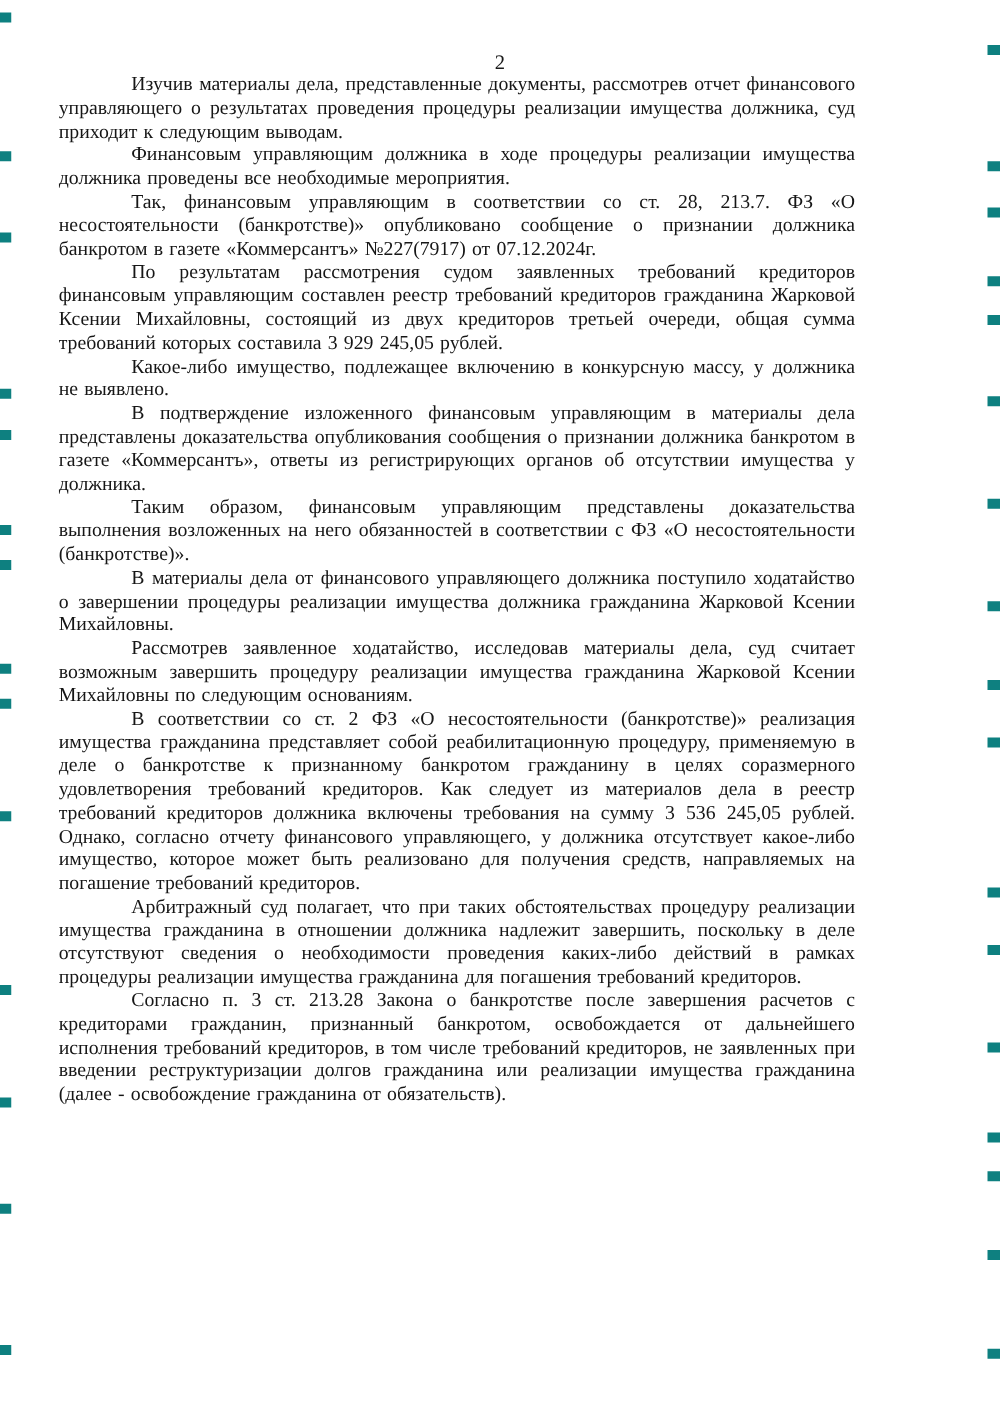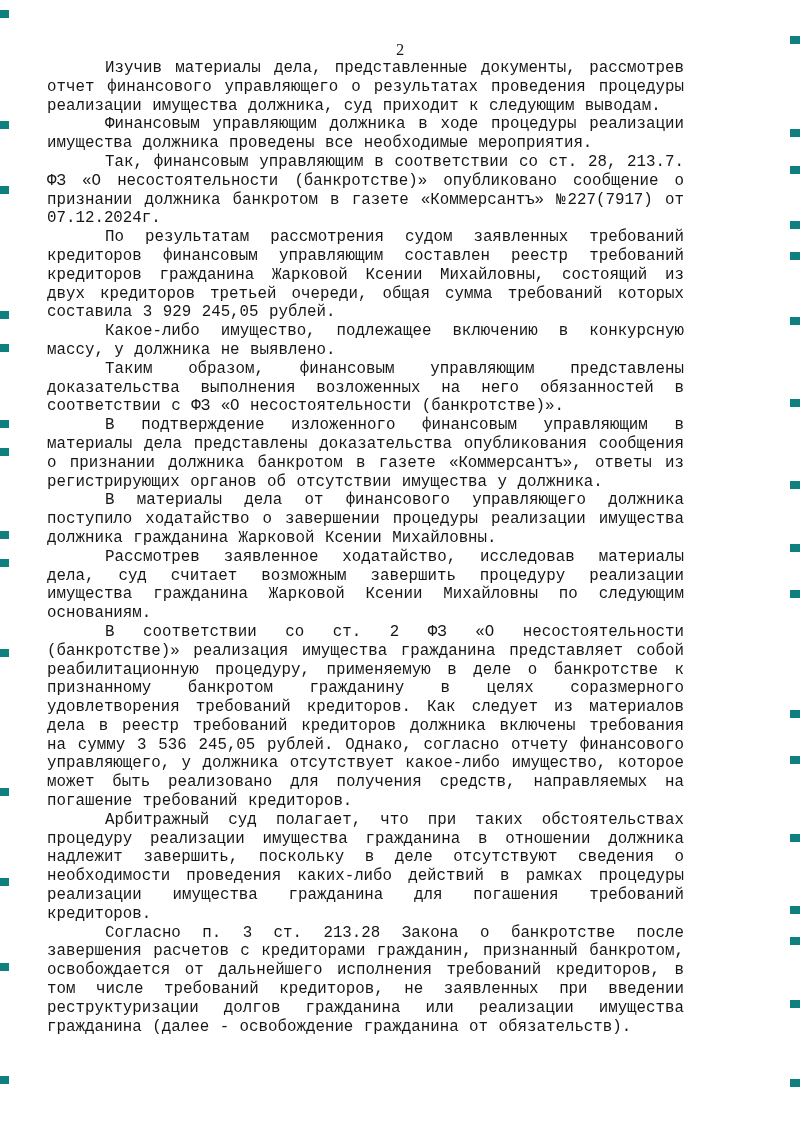--- a/index.html
+++ b/index.html
@@ -31,21 +31,20 @@
     line-height: 19px;
     color: #1a1a1a;
   }
   .body-text {
     position: absolute;
     left: 47px;
     top: 59px;
     width: 637px;
     height: 1030px;
     overflow: hidden;
-    font-family: Liberation Mono, monospace;
   }
   .body-text p {
     margin: 0;
     padding: 0;
     font-size: 15.8px;
     line-height: 18.8px;
     text-align: justify;
     text-indent: 58px;
     color: #161616;
     word-spacing: 1px;
@@ -69,22 +68,22 @@
 <div class="page">
 
   <div class="page-number">2</div>
 
   <div class="body-text">
     <p>Изучив материалы дела, представленные документы, рассмотрев отчет финансового управляющего о результатах проведения процедуры реализации имущества должника, суд приходит к следующим выводам.</p>
     <p>Финансовым управляющим должника в ходе процедуры реализации имущества должника проведены все необходимые мероприятия.</p>
     <p>Так, финансовым управляющим в соответствии со ст. 28, 213.7. ФЗ «О несостоятельности (банкротстве)» опубликовано сообщение о признании должника банкротом в газете «Коммерсантъ» №227(7917) от 07.12.2024г.</p>
     <p>По результатам рассмотрения судом заявленных требований кредиторов финансовым управляющим составлен реестр требований кредиторов гражданина Жарковой Ксении Михайловны, состоящий из двух кредиторов третьей очереди, общая сумма требований которых составила 3 929 245,05 рублей.</p>
     <p>Какое-либо имущество, подлежащее включению в конкурсную массу, у должника не выявлено.</p>
+    <p>В подтверждение изложенного финансовым управляющим в материалы дела представлены доказательства опубликования сообщения о признании должника банкротом в газете «Коммерсантъ», ответы из регистрирующих органов об отсутствии имущества у должника.</p>
     <p>Таким образом, финансовым управляющим представлены доказательства выполнения возложенных на него обязанностей в соответствии с ФЗ «О несостоятельности (банкротстве)».</p>
-    <p>В подтверждение изложенного финансовым управляющим в материалы дела представлены доказательства опубликования сообщения о признании должника банкротом в газете «Коммерсантъ», ответы из регистрирующих органов об отсутствии имущества у должника.</p>
     <p>В материалы дела от финансового управляющего должника поступило ходатайство о завершении процедуры реализации имущества должника гражданина Жарковой Ксении Михайловны.</p>
     <p>Рассмотрев заявленное ходатайство, исследовав материалы дела, суд считает возможным завершить процедуру реализации имущества гражданина Жарковой Ксении Михайловны по следующим основаниям.</p>
     <p>В соответствии со ст. 2 ФЗ «О несостоятельности (банкротстве)» реализация имущества гражданина представляет собой реабилитационную процедуру, применяемую в деле о банкротстве к признанному банкротом гражданину в целях соразмерного удовлетворения требований кредиторов. Как следует из материалов дела в реестр требований кредиторов должника включены требования на сумму 3 536 245,05 рублей. Однако, согласно отчету финансового управляющего, у должника отсутствует какое-либо имущество, которое может быть реализовано для получения средств, направляемых на погашение требований кредиторов.</p>
     <p>Арбитражный суд полагает, что при таких обстоятельствах процедуру реализации имущества гражданина в отношении должника надлежит завершить, поскольку в деле отсутствуют сведения о необходимости проведения каких-либо действий в рамках процедуры реализации имущества гражданина для погашения требований кредиторов.</p>
     <p>Согласно п. 3 ст. 213.28 Закона о банкротстве после завершения расчетов с кредиторами гражданин, признанный банкротом, освобождается от дальнейшего исполнения требований кредиторов, в том числе требований кредиторов, не заявленных при введении реструктуризации долгов гражданина или реализации имущества гражданина (далее - освобождение гражданина от обязательств).</p>
   </div>
 
 <div class="mark mark-left" style="top: 10px; background: rgb(14, 128, 128);"></div>
     <div class="mark mark-left" style="top: 121px; background: rgb(14, 128, 128);"></div>
     <div class="mark mark-left" style="top: 186px; background: rgb(14, 128, 128);"></div>

